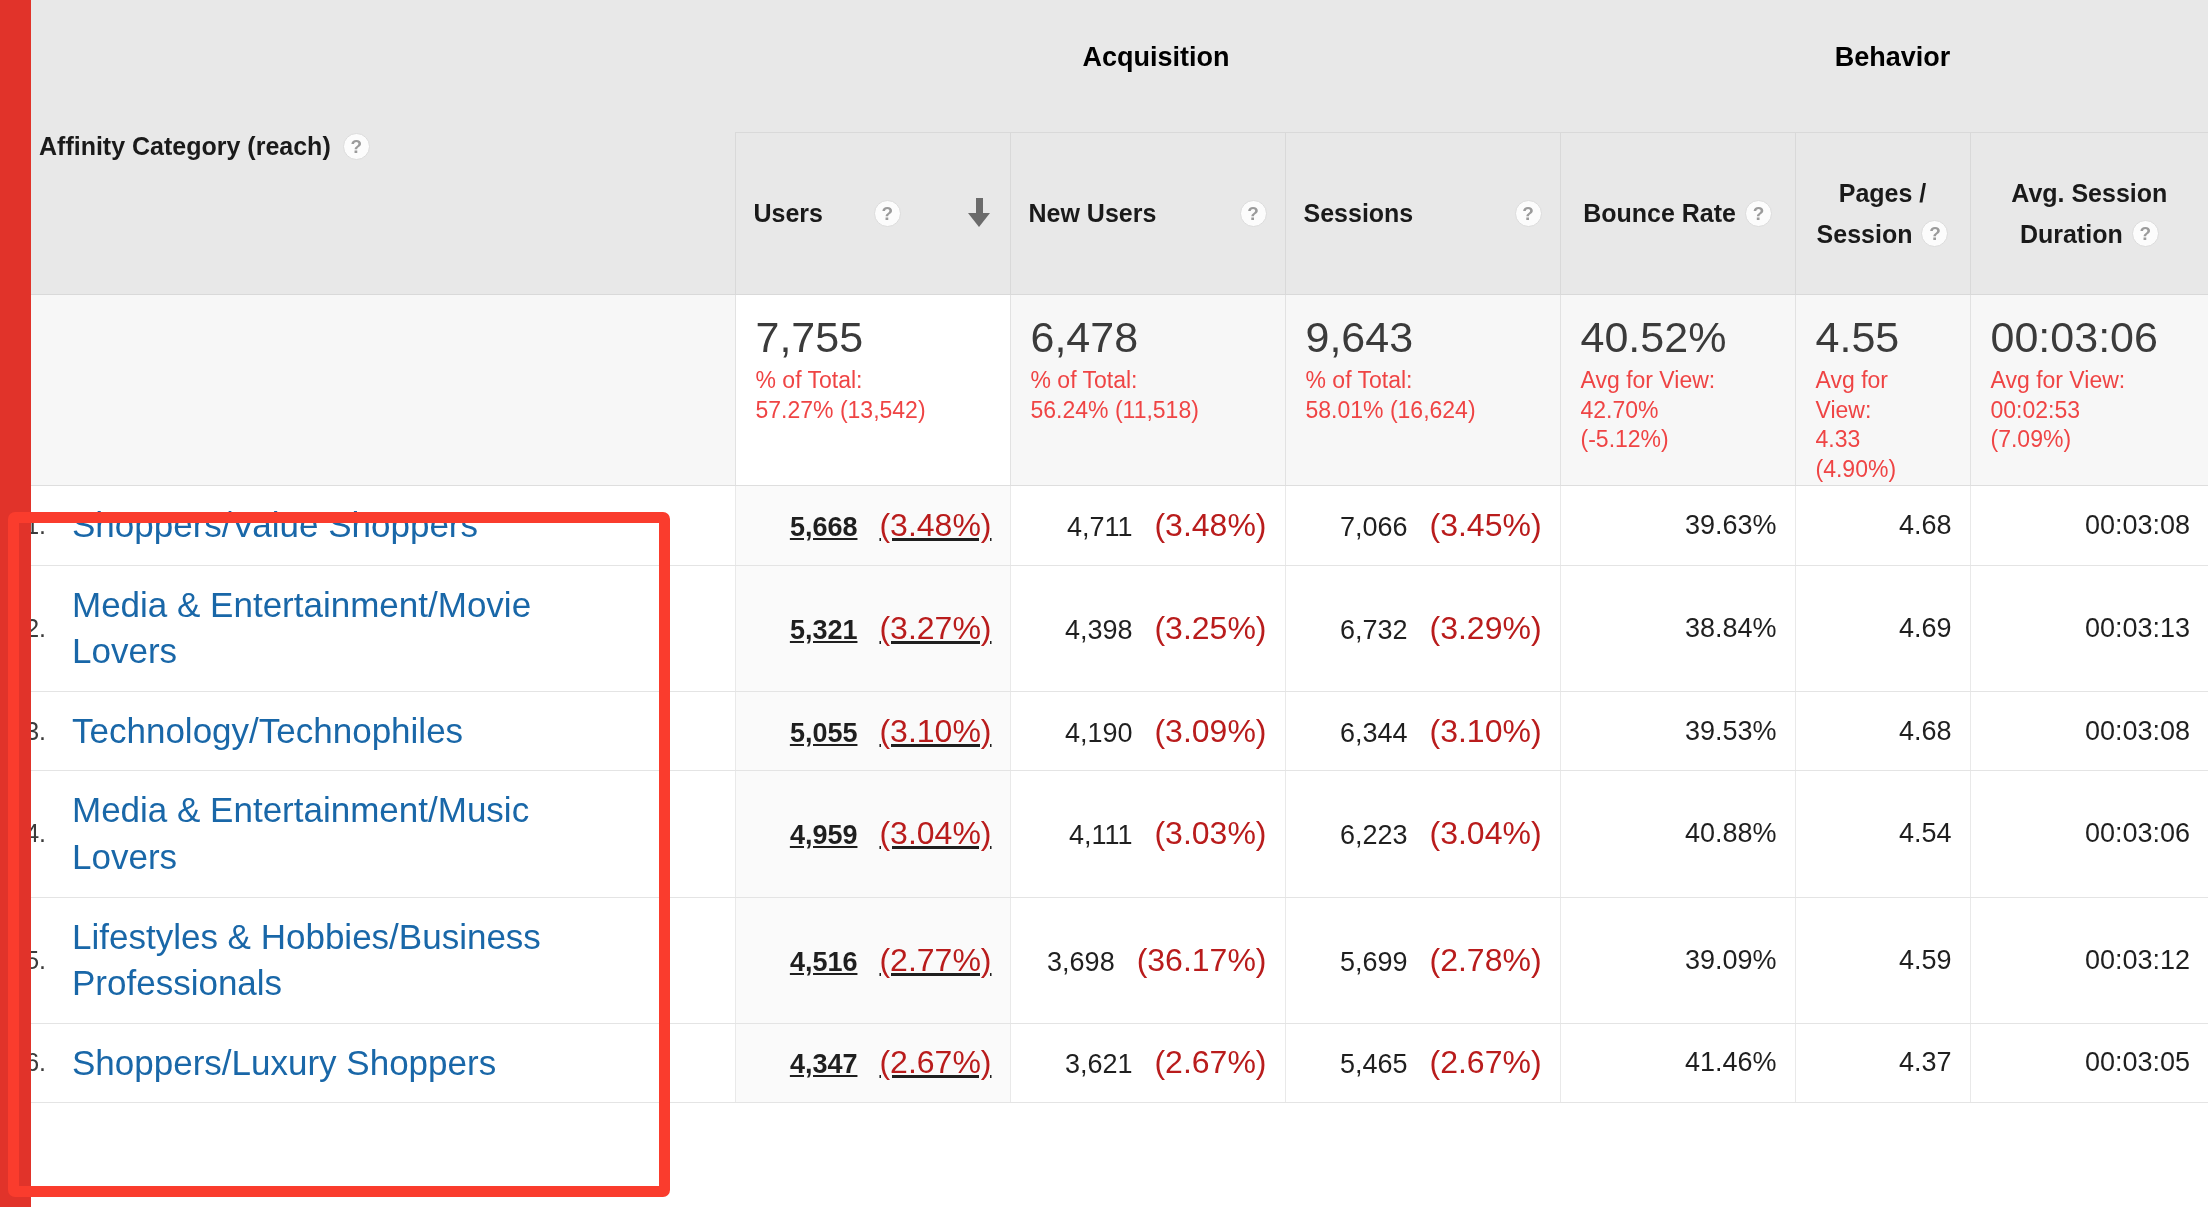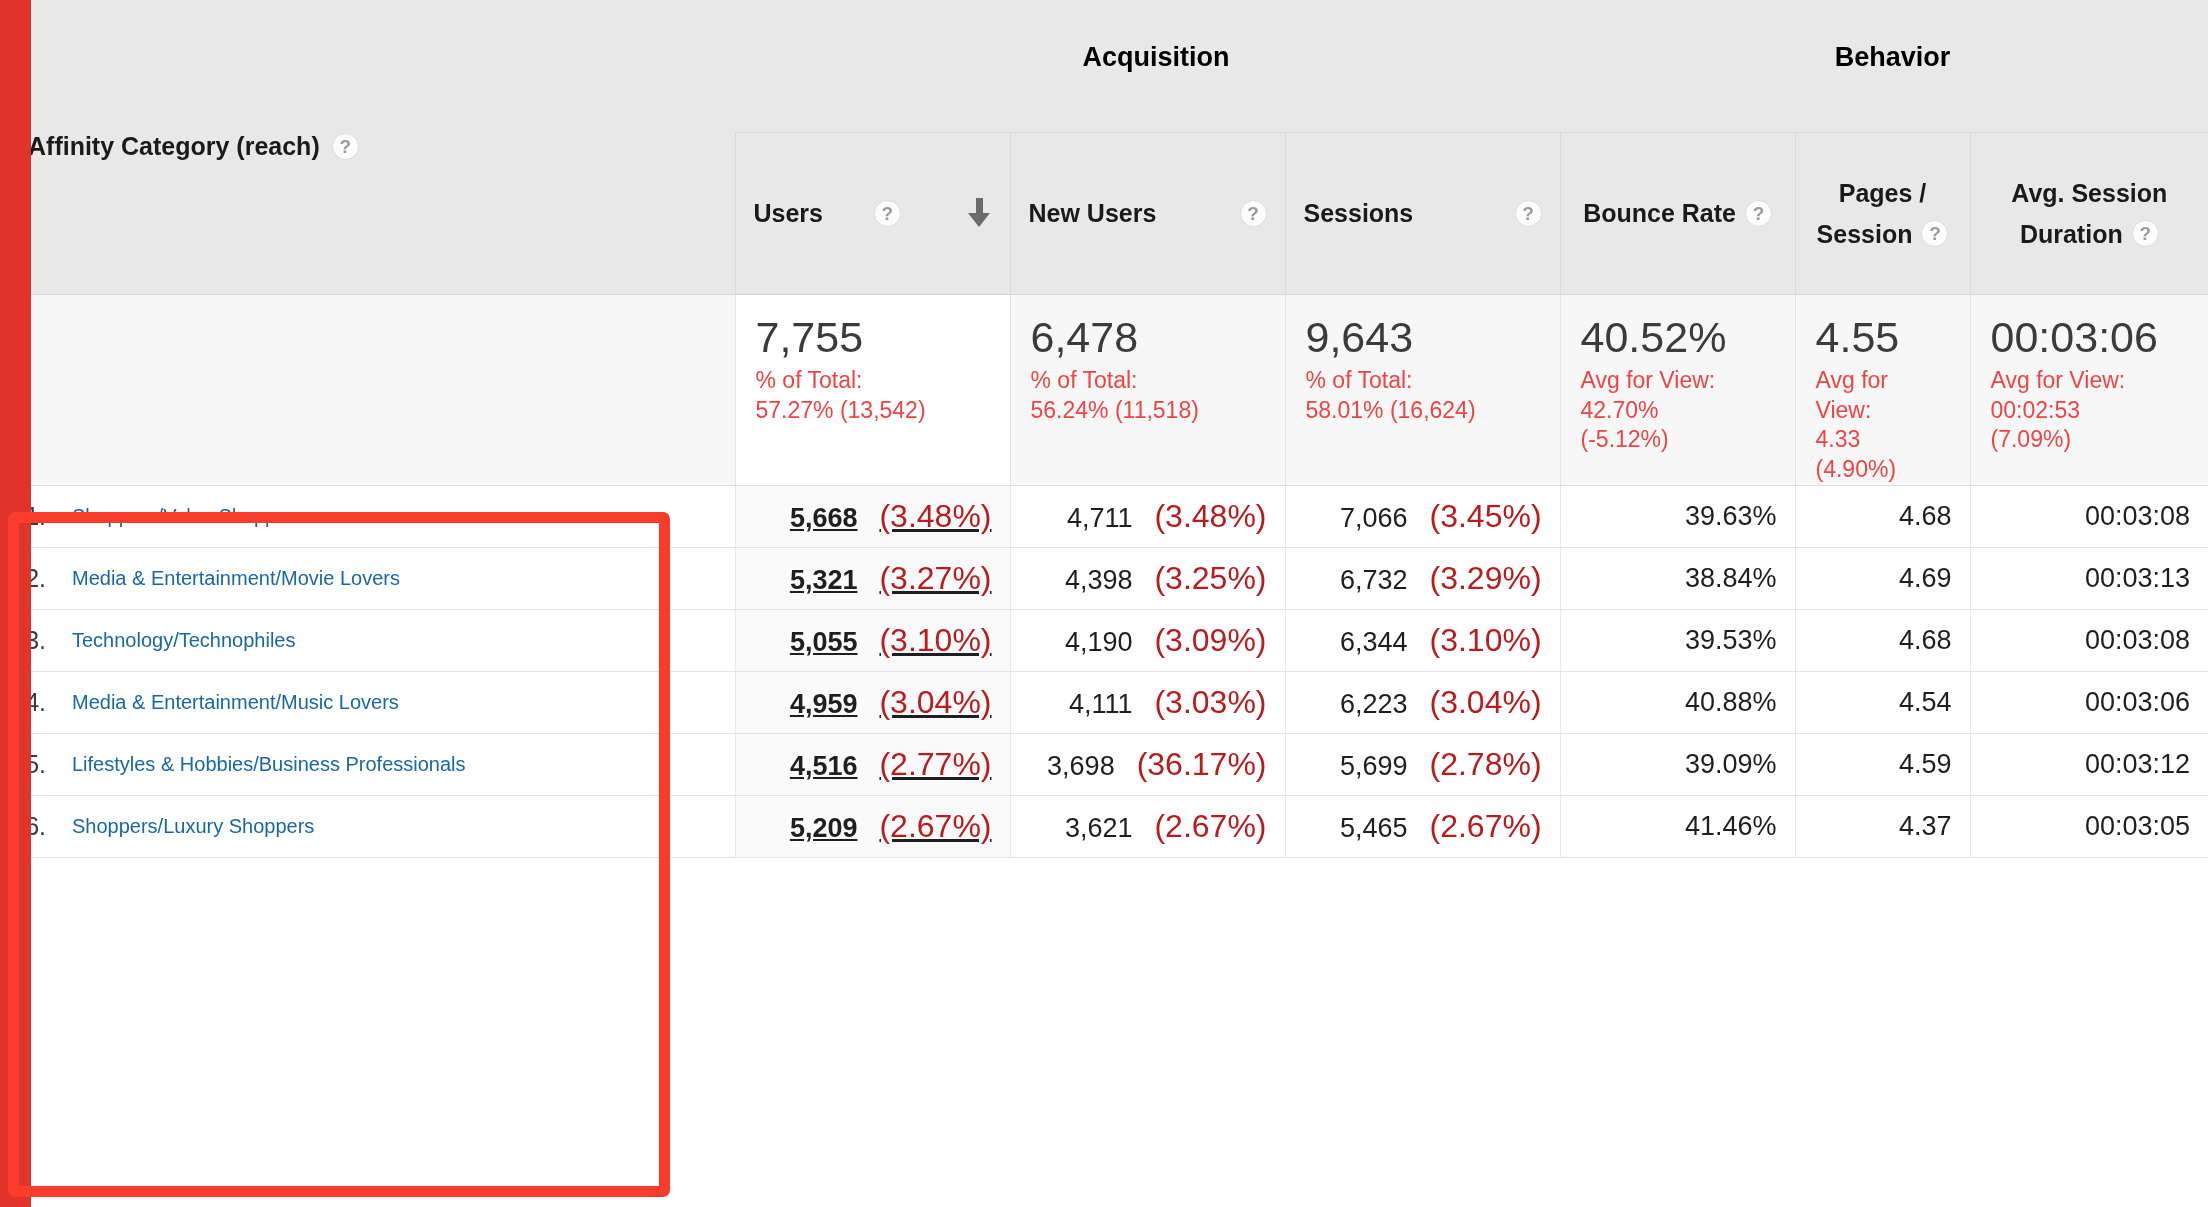--- a/index.html
+++ b/index.html
@@ -72,21 +72,21 @@
   .grp-blank {
     background: #E8E8E8;
     border: none;
   }
 
   
   .dim-head {
     background: #E8E8E8;
     vertical-align: middle;
     text-align: left;
-    padding-left: 28px;
+    padding-left: 39px;
     font-size: 25px;
     font-weight: bold;
     color: #1a1a1a;
     border-bottom: 1px solid #D9D9D9;
   }
   .dim-head-inner {
     display: flex;
     align-items: center;
     gap: 12px;
   }
@@ -201,21 +201,21 @@
     align-items: center;
   }
   .rank {
     flex: 0 0 72px;
     text-align: right;
     padding-right: 26px;
     font-size: 25px;
     color: #3b3b3b;
   }
   .dim-link {
-    font-size: 20px;
+    font-size: 35px;
     color: #1967A8;
     line-height: 1.33;
     cursor: pointer;
     max-width: 500px;
   }
 
   .cell-gap {
     background: #FFFFFF;
     border-bottom: 1px solid #E4E4E4;
   }
@@ -540,21 +540,21 @@
         <tr>
           <td class="row-dim">
             <div class="dim-inner">
               <span class="rank">6.</span>
               <a class="dim-link">Shoppers/Luxury Shoppers</a>
             </div>
           </td>
           <td class="cell-gap"></td>
           <td class="cell users">
             <span class="pair">
-              <span class="val">5,209</span>
+              <span class="val">4,347</span>
               <span class="pct">(2.67%)</span>
             </span>
           </td>
           <td class="cell ">
             <span class="pair">
               <span class="val">3,621</span>
               <span class="pct">(2.67%)</span>
             </span>
           </td>
           <td class="cell ">

